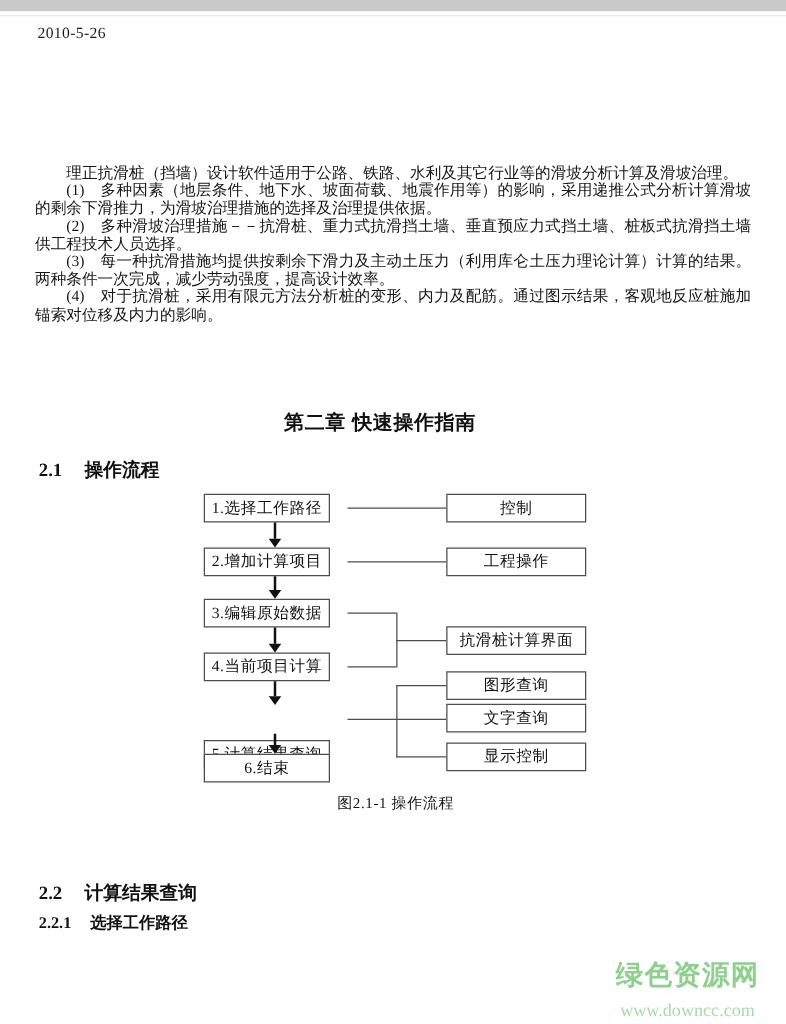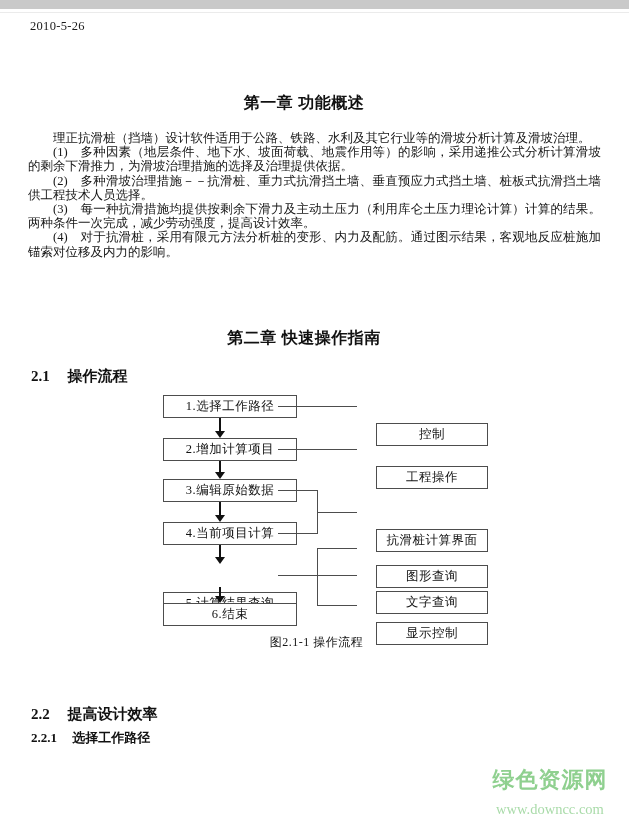--- a/index.html
+++ b/index.html
@@ -39,22 +39,22 @@
   .s221 { top:729px; font-size:13px; }
   .sec-heading .num { display:inline-block; }
   .sec-heading .ttl { display:inline-block; margin-left:14px; }
   .s221 .ttl { margin-left:12px; }
 
   .fbox {
     position:absolute; height:23px; border:1px solid #4d4d4d; background:#fff;
     display:flex; align-items:center; justify-content:center;
     font-size:12.5px; color:#111; letter-spacing:.5px;
   }
-  .fbox.l { left:163px; width:134px;text-align:right; }
-  .fbox.r { left:376px; width:112px;margin-top:28px; }
+  .fbox.l { left:163px; width:101px;text-align:right; }
+  .fbox.r { left:357px; width:112px; }
 
   .hline { position:absolute; height:1px; background:#4d4d4d; }
   .vline { position:absolute; width:1px; background:#4d4d4d; }
   .astem { position:absolute; left:219px; width:2px; background:#111; }
   .ahead {
     position:absolute; left:215px; width:0; height:0;
     border-left:5px solid transparent; border-right:5px solid transparent;
     border-top:7px solid #111;
   }
   .fcaption {
@@ -70,21 +70,20 @@
 </head>
 <body>
 
 <div class="page">
 
   <div class="topbar"></div>
   <div class="topbar-edge"></div>
 
   <div class="hdr-date">2010-5-26</div>
 
-  <div class="chapter-title ch1">第一章 功能概述</div>
 
   <div class="body-text">
     <p>理正抗滑桩（挡墙）设计软件适用于公路、铁路、水利及其它行业等的滑坡分析计算及滑坡治理。</p>
     <p>(1)　多种因素（地层条件、地下水、坡面荷载、地震作用等）的影响，采用递推公式分析计算滑坡的剩余下滑推力，为滑坡治理措施的选择及治理提供依据。</p>
     <p>(2)　多种滑坡治理措施－－抗滑桩、重力式抗滑挡土墙、垂直预应力式挡土墙、桩板式抗滑挡土墙供工程技术人员选择。</p>
     <p>(3)　每一种抗滑措施均提供按剩余下滑力及主动土压力（利用库仑土压力理论计算）计算的结果。两种条件一次完成，减少劳动强度，提高设计效率。</p>
     <p>(4)　对于抗滑桩，采用有限元方法分析桩的变形、内力及配筋。通过图示结果，客观地反应桩施加锚索对位移及内力的影响。</p>
   </div>
 
   <div class="chapter-title ch2">第二章 快速操作指南</div>
@@ -130,21 +129,21 @@
     <div class="astem" style="top:545px; height:12px;"></div>
     <div class="ahead" style="top:557px;"></div>
     <div class="astem" style="top:587px; height:9px;"></div>
     <div class="ahead" style="top:596px;"></div>
 
     <div class="fcaption">图2.1-1 操作流程</div>
   </div>
 
   <div class="sec-heading s22">
     <span class="num">2.2</span>
-    <span class="ttl">提高设计效率</span>
+    <span class="ttl">计算结果查询</span>
   </div>
   <div class="sec-heading s221">
     <span class="num">2.2.1</span>
     <span class="ttl">选择工作路径</span>
   </div>
 
   <div class="watermark">
     <div class="wm-name">绿色资源网</div>
     <div class="wm-url">www.downcc.com</div>
   </div>

